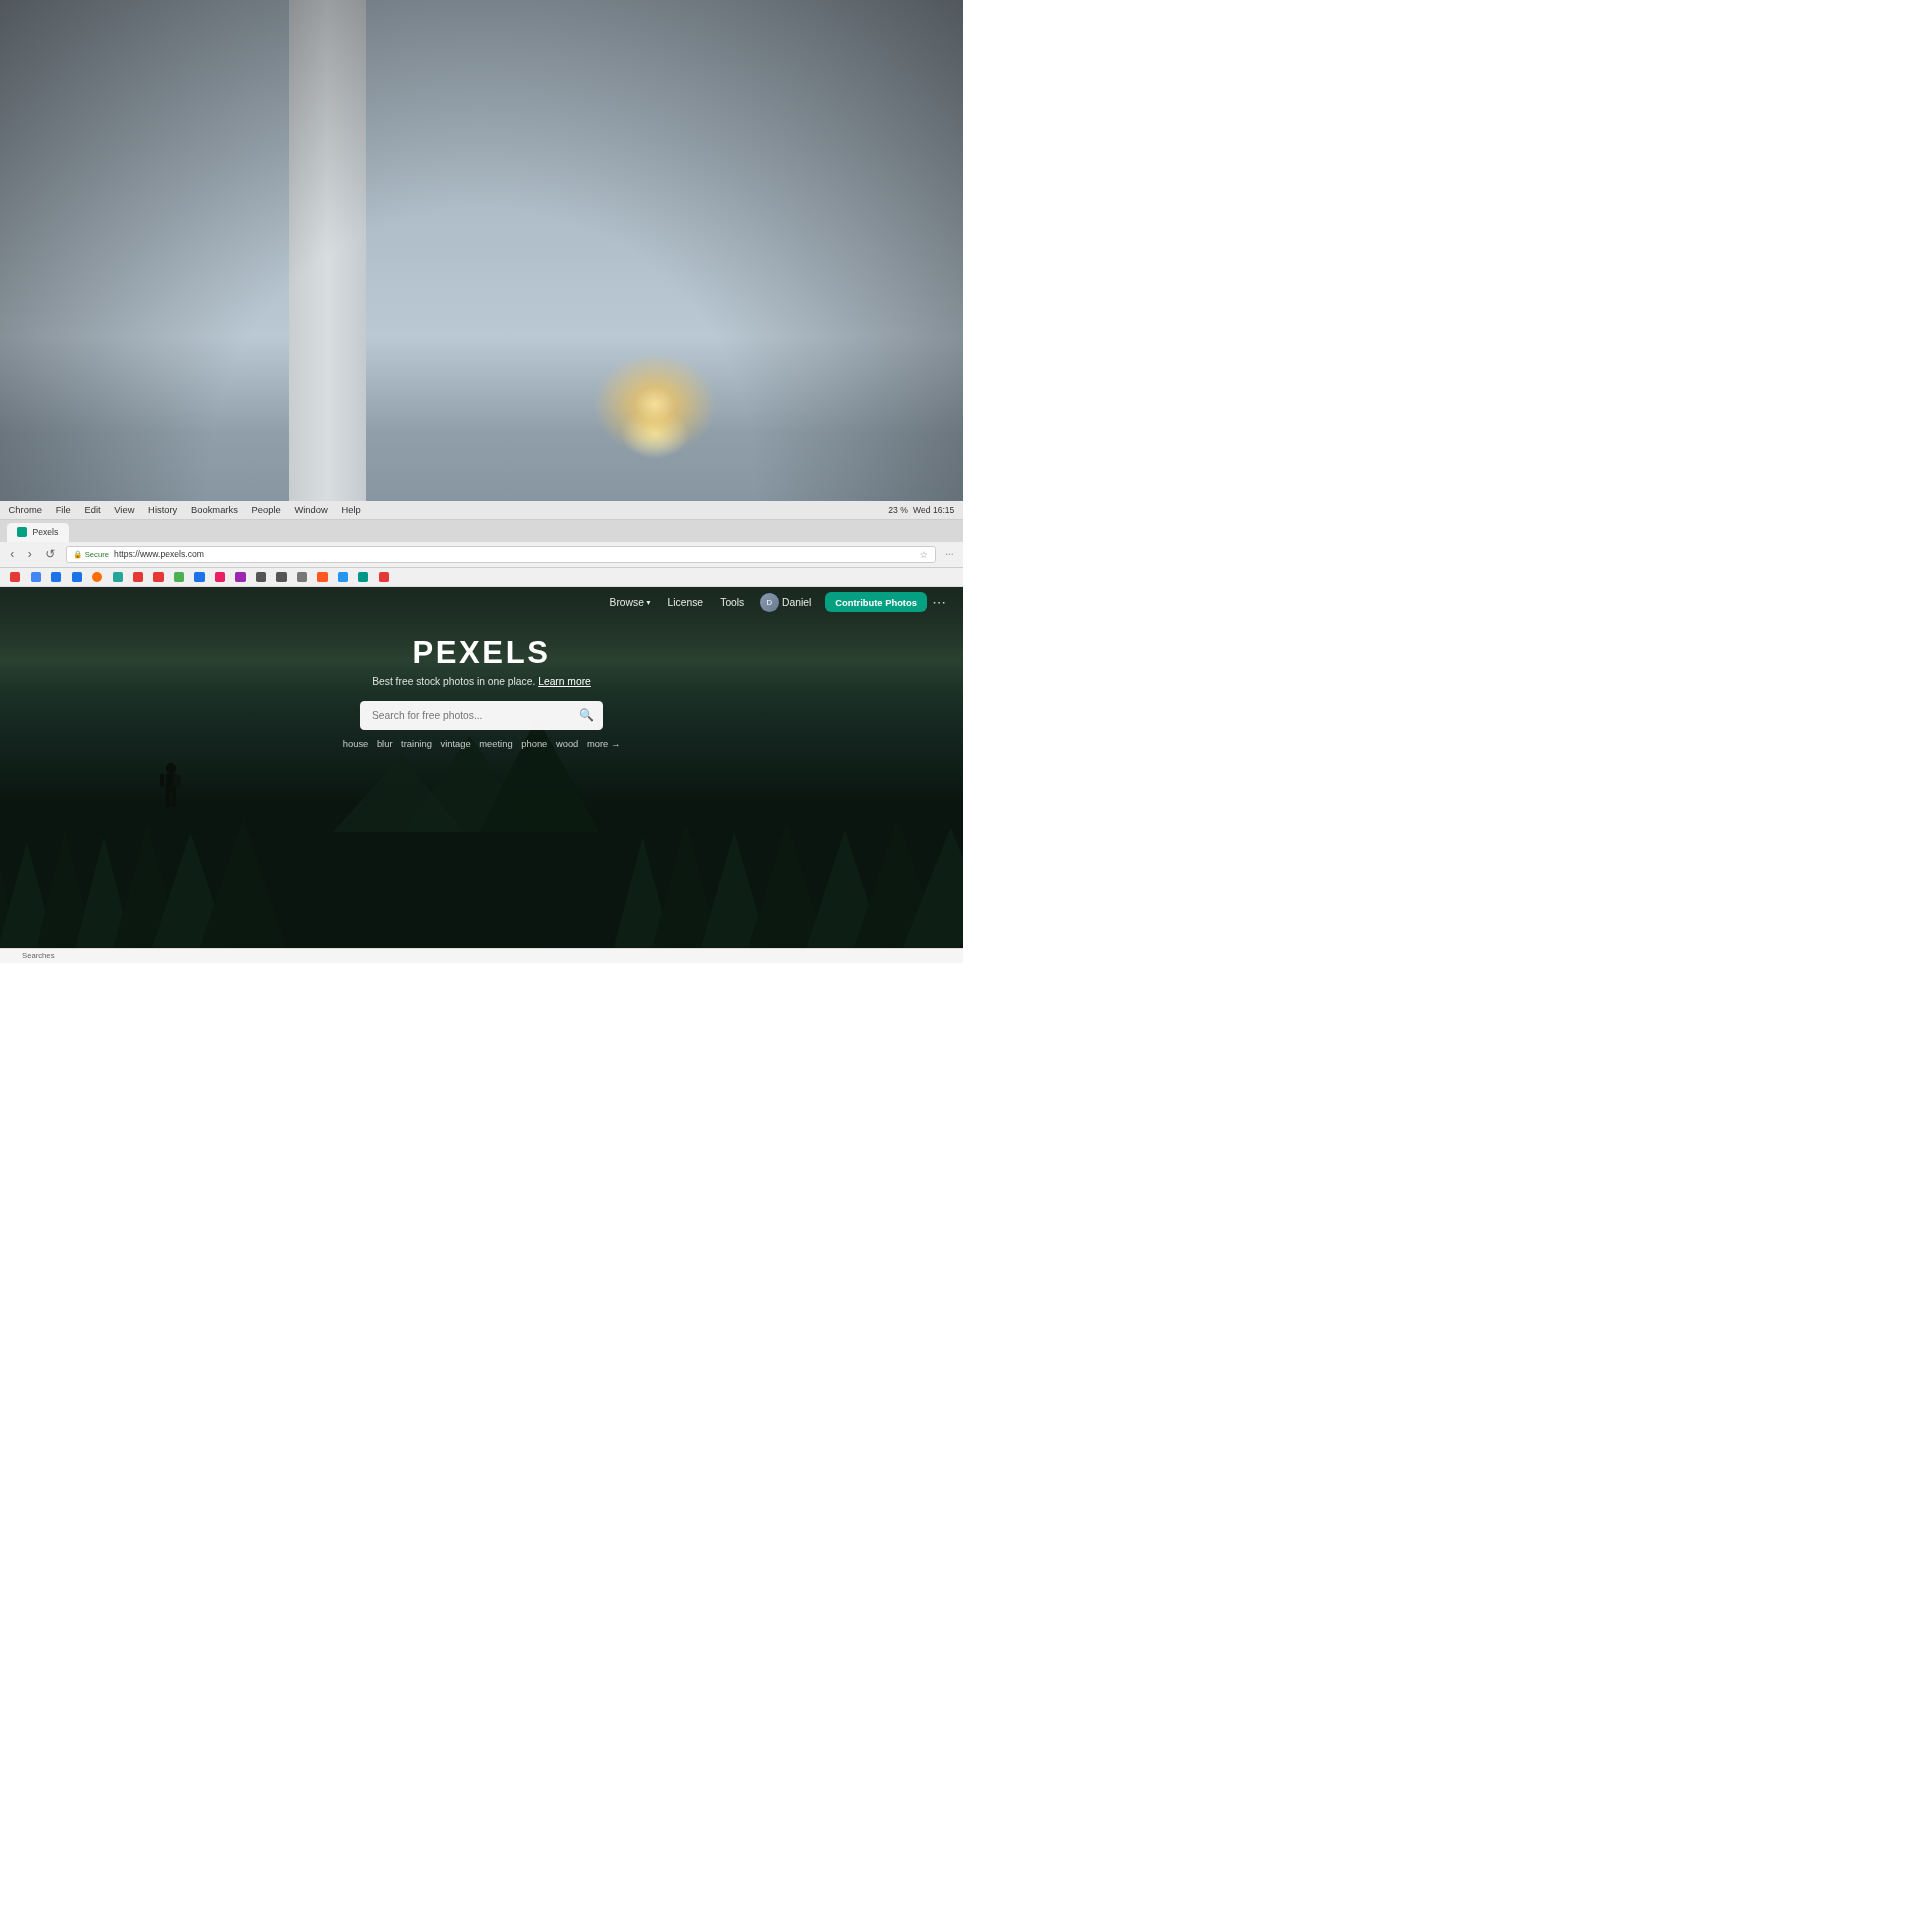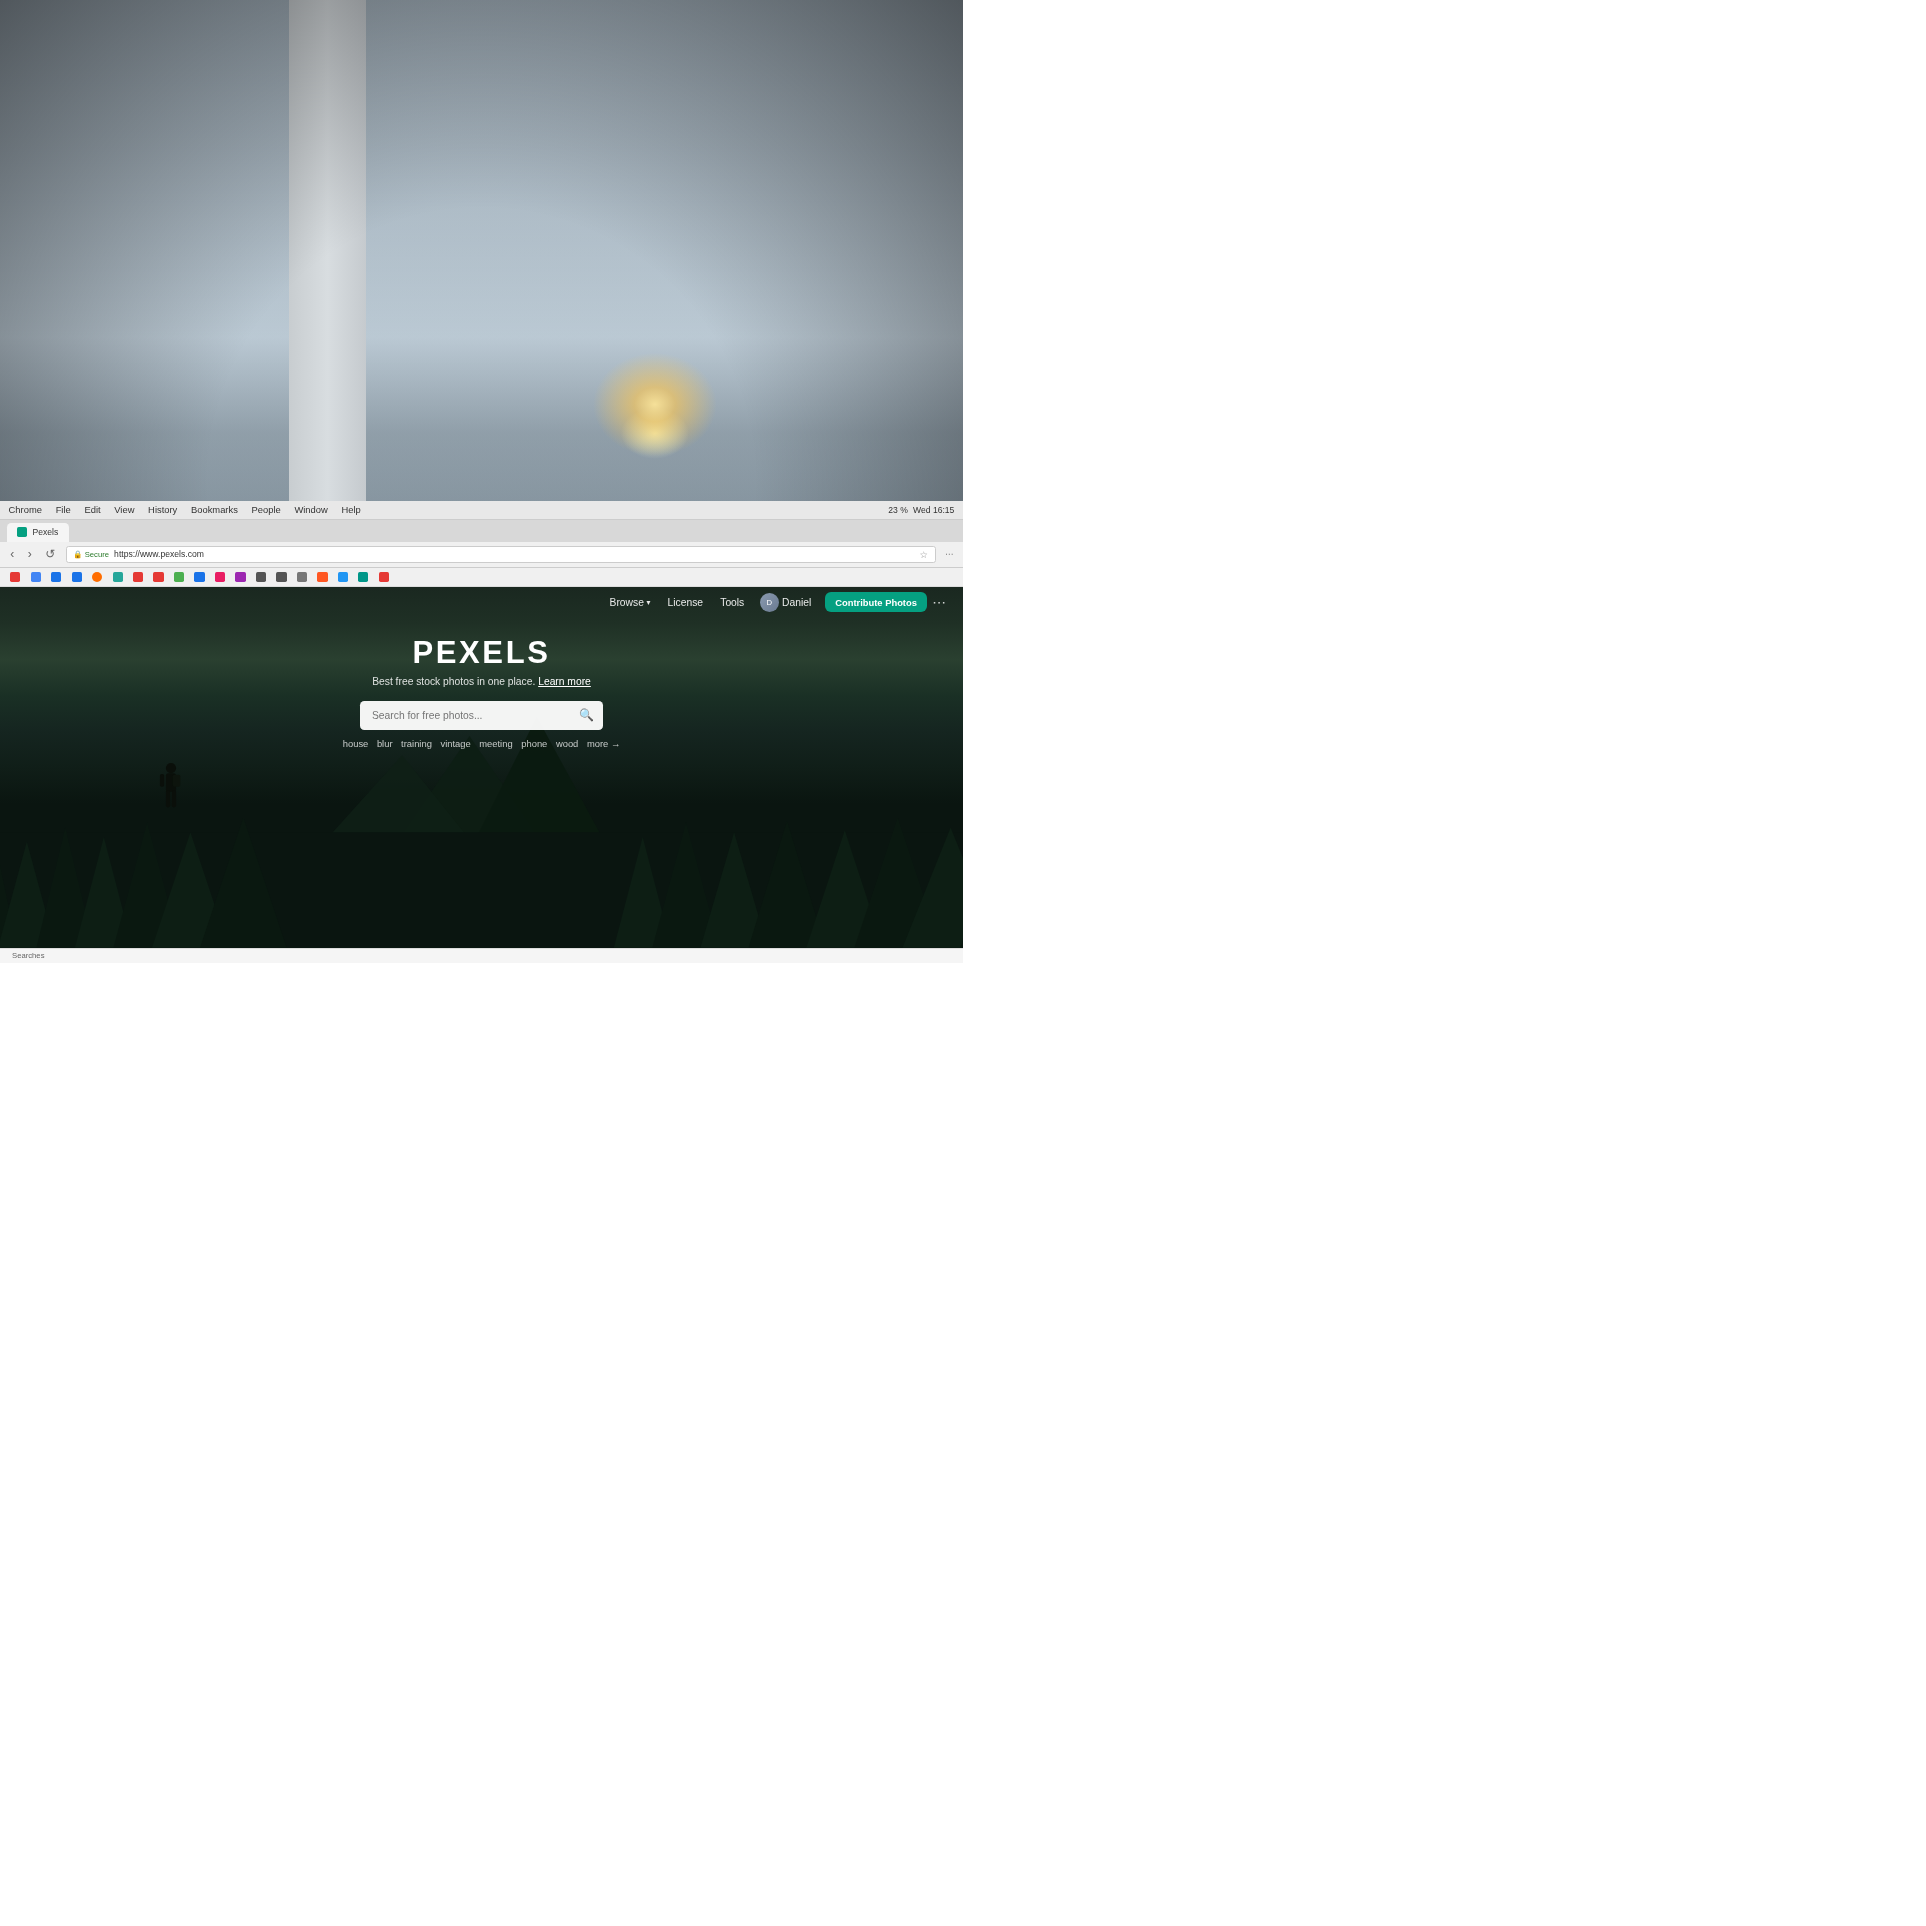--- a/index.html
+++ b/index.html
@@ -375,21 +375,21 @@
       cursor: pointer;
     }
 
     
     .status-bar {
       height: 15.4px;
       background: #f5f5f5;
       border-top: 0.9px solid #ddd;
       display: flex;
       align-items: center;
-      padding: 0 12px;
+      padding: 0 22px;
       font-size: 7.7px;
       color: #666;
     }
 
     
     .photo-vignette {
       position: absolute;
       top: 0; left: 0; right: 0; bottom: 0;
       pointer-events: none;
       z-index: 2;

